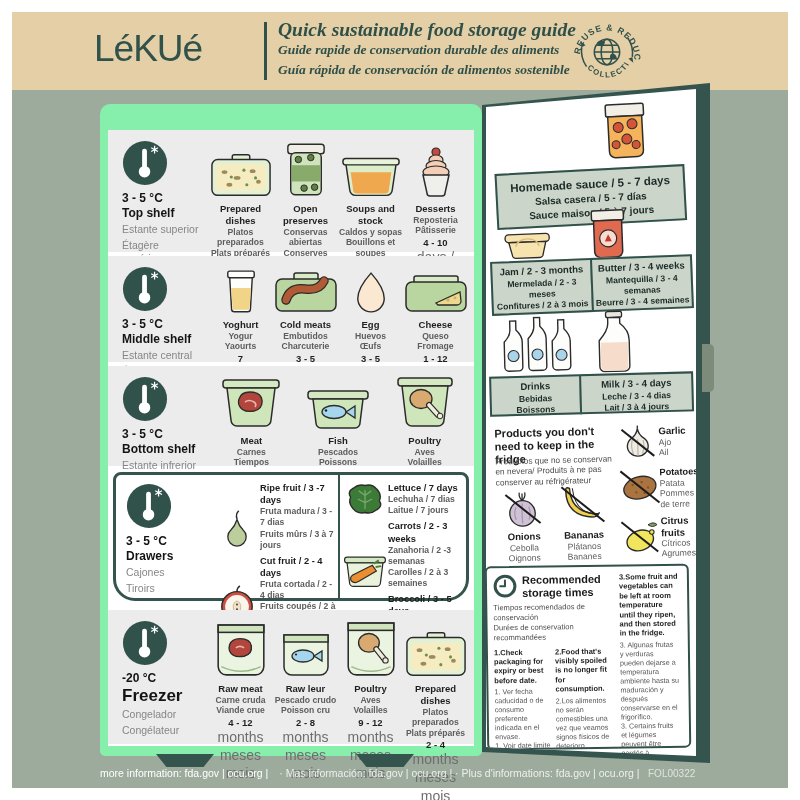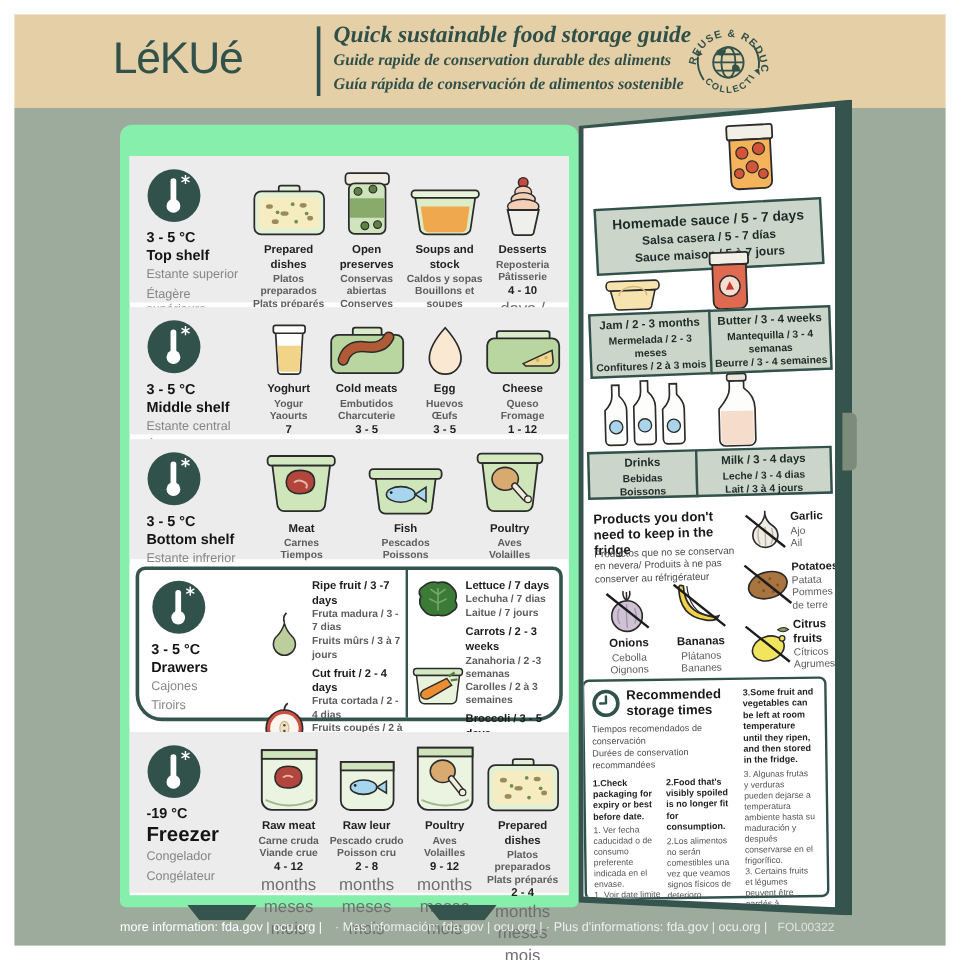--- a/index.html
+++ b/index.html
@@ -510,21 +510,21 @@
           <div class="shelf-row">
             <div class="shelf-label">
               <svg class="therm" viewBox="0 0 48 48">
                 <circle cx="24" cy="24" r="23" fill="#31514b"></circle>
                 <rect x="21" y="9" width="5" height="21" rx="2.5" fill="#fff"></rect>
                 <circle cx="23.5" cy="33" r="6" fill="#fff"></circle>
                 <g stroke="#fff" stroke-width="1.3">
                     <path d="M34 6 v8 M30.5 8 l7 4 M37.5 8 l-7 4"></path>
                   </g>
               </svg>
-              <div class="temp">-19 °C</div>
+              <div class="temp">-20 °C</div>
               <div class="s-name" style="font-size:17px">Freezer</div>
               <div class="s-sub">Congelador</div>
               <div class="s-sub">Congélateur</div>
             </div>
             <div class="items">
               <div class="item">
                 <div class="icn-row">
                     <svg width="56" height="56" viewBox="0 0 54 54">
                   <path d="M5 3 h44 v40 a8 8 0 0 1 -8 8 H13 a8 8 0 0 1 -8 -8 z" fill="#eaf4e0" stroke="#2b2b2b" stroke-width="1.5"></path>
                   <rect x="5" y="3" width="44" height="7" fill="#cfe4bd" stroke="#2b2b2b" stroke-width="1.5"></rect>

